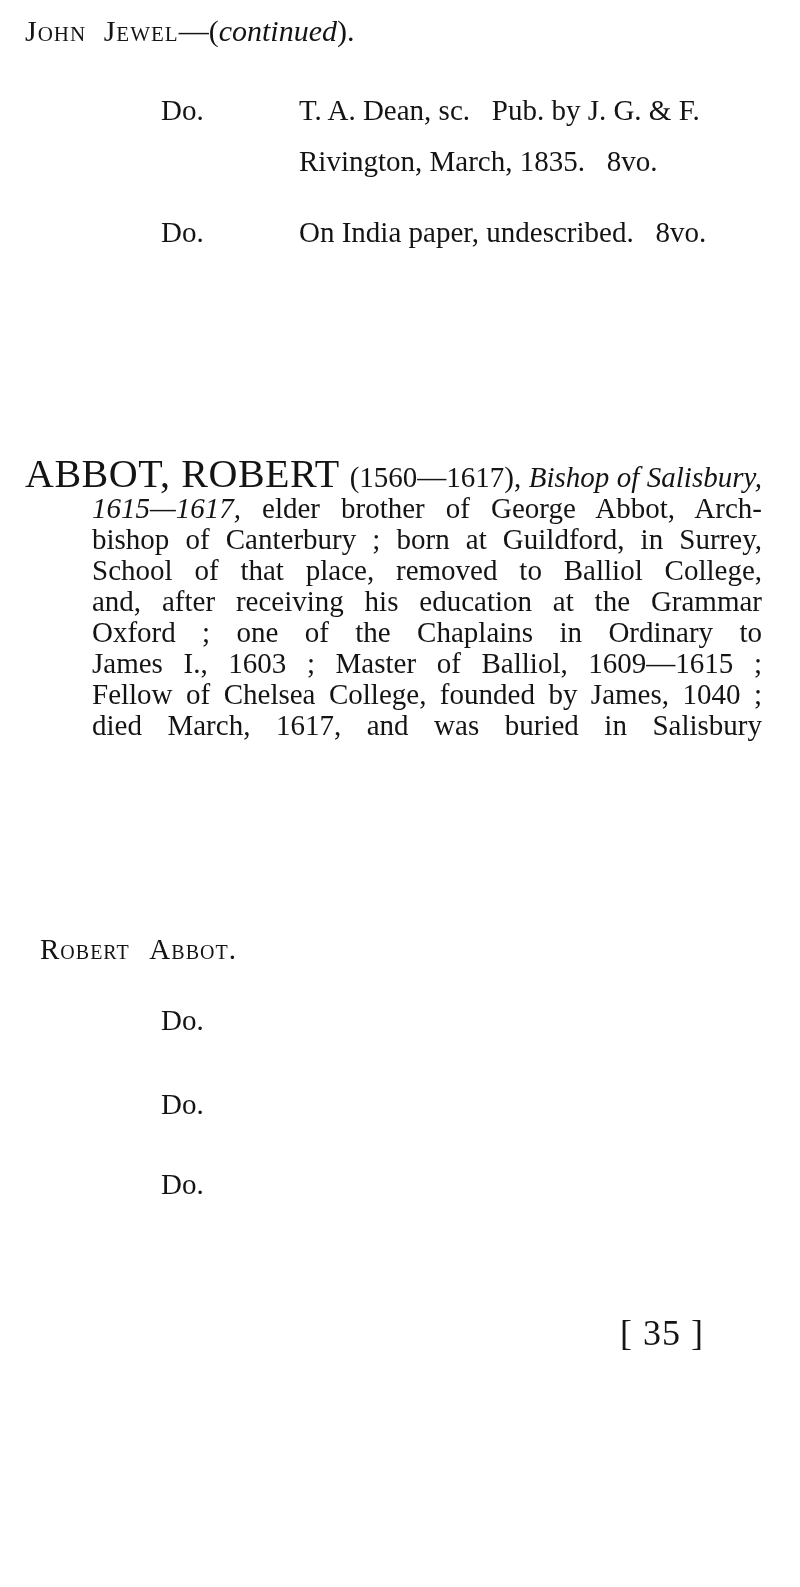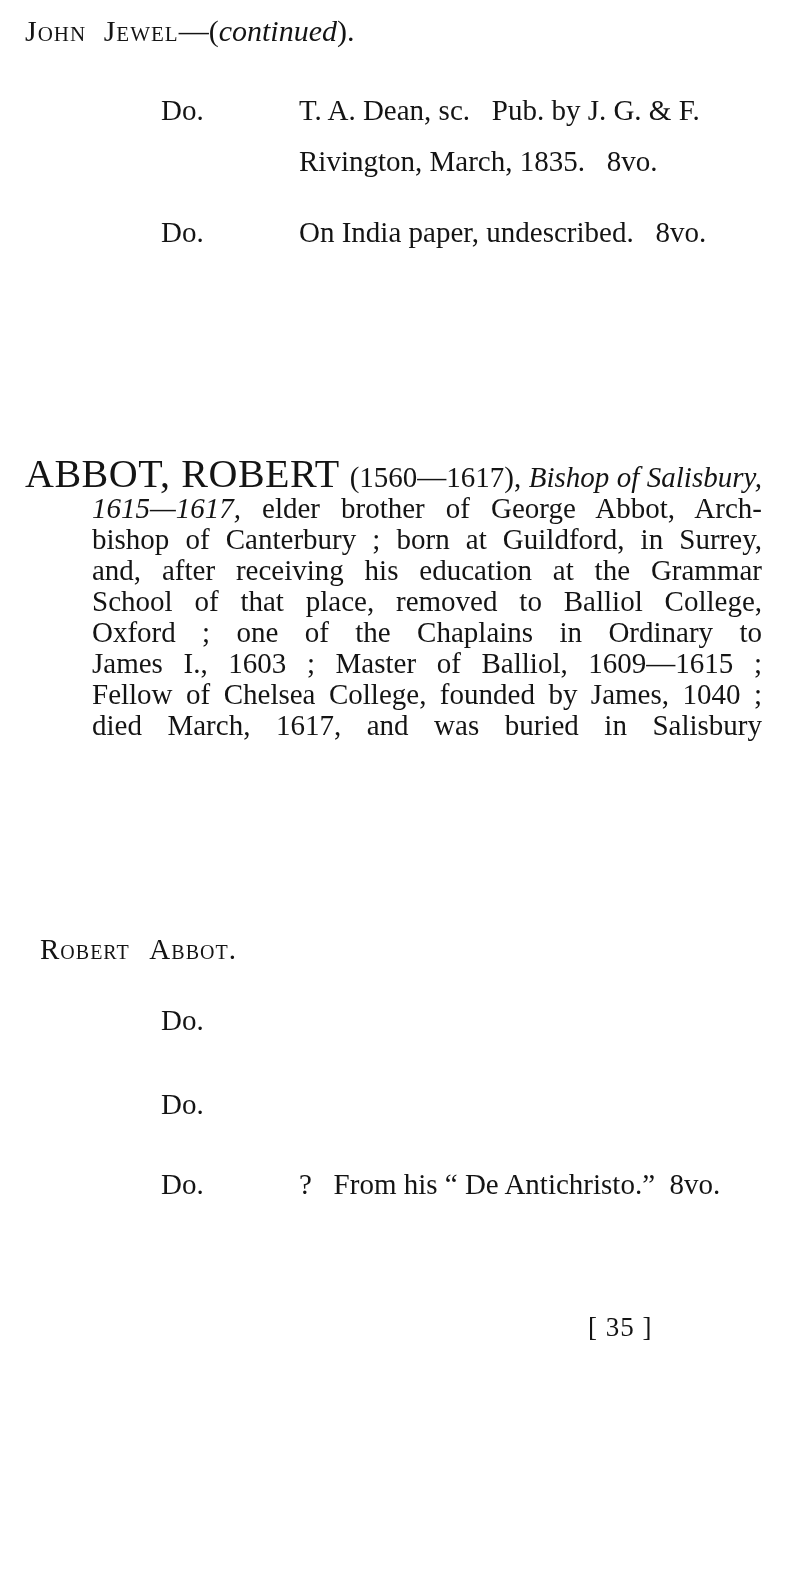--- a/index.html
+++ b/index.html
@@ -29,35 +29,35 @@
 
   
   .article { position:absolute; top:458px; left:25px; width:737px; font-size:29px; }
   .aline { line-height:31px; text-align:justify; text-align-last:justify; padding-left:67px; }
   .aline.first { padding-left:0; }
   .aline.last  { text-align-last:left; }
   .caps { font-size:40px; letter-spacing:0.5px; }
   .it { font-style:italic; }
 
   
-  .pageno { position:absolute; top:1312px; left:588px; font-size:27px; white-space:pre; letter-spacing:1px; }
+  .pageno { position:absolute; top:1312px; left:620px; font-size:36px; white-space:pre; letter-spacing:1px; }
 </style>
 </head>
 <body>
 
 <div class="page">
 
   <div class="header"><span class="sc">John Jewel</span><span>—(</span><em>continued</em><span>).</span></div>
 
   <div class="article">
       <div class="aline first"><span class="caps">ABBOT, ROBERT </span><span>(1560—1617), </span><span class="it">Bishop of Salisbury,</span></div>
       <div class="aline"><span class="it">1615—1617,</span><span> elder brother of George Abbot, Arch-</span></div>
       <div class="aline"><span>bishop of Canterbury ; born at Guildford, in Surrey,</span></div>
+      <div class="aline"><span>School of that place, removed to Balliol College,</span></div>
       <div class="aline"><span>and, after receiving his education at the Grammar</span></div>
-      <div class="aline"><span>School of that place, removed to Balliol College,</span></div>
       <div class="aline"><span>Oxford ; one of the Chaplains in Ordinary to</span></div>
       <div class="aline"><span>James I., 1603 ; Master of Balliol, 1609—1615 ;</span></div>
       <div class="aline"><span>Fellow of Chelsea College, founded by James, 1040 ;</span></div>
       <div class="aline"><span>died March, 1617, and was buried in Salisbury</span></div>
     </div>
 
   <div class="pageno">[ 35 ]</div>
 
 <div class="row jr0">
       <div class="c1">Do.</div>
@@ -72,15 +72,14 @@
       <div class="c1 name">Robert Abbot.</div>
     </div>
     <div class="row ar1">
       <div class="c1">Do.</div>
     </div>
     <div class="row ar2">
       <div class="c1">Do.</div>
     </div>
     <div class="row ar3">
       <div class="c1">Do.</div>
-      <div class="c2">?   From his “ De Antichristo.”  8vo.</div>
     </div>
   </div>
 
 </body></html>

